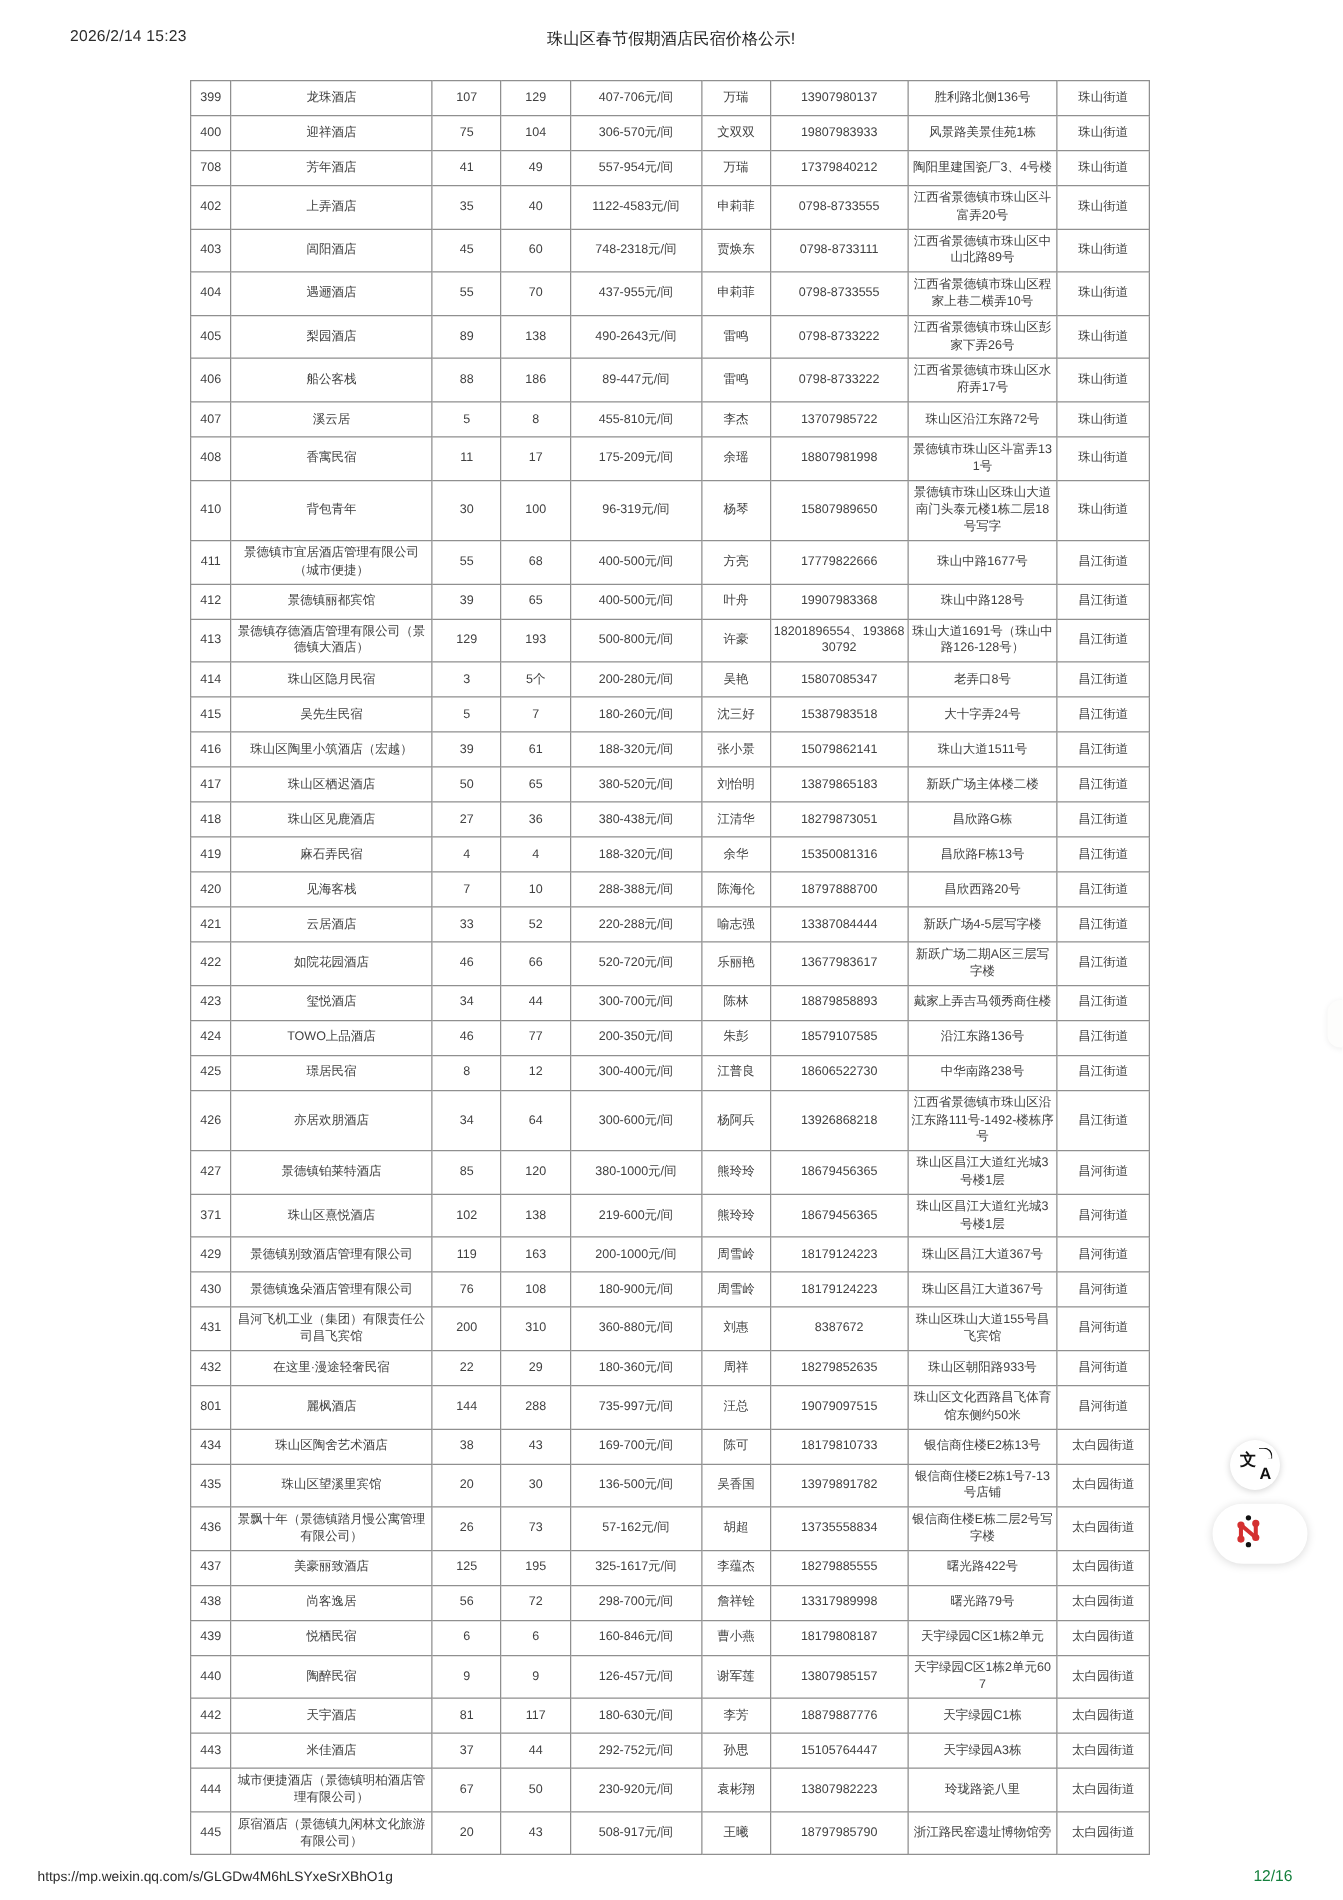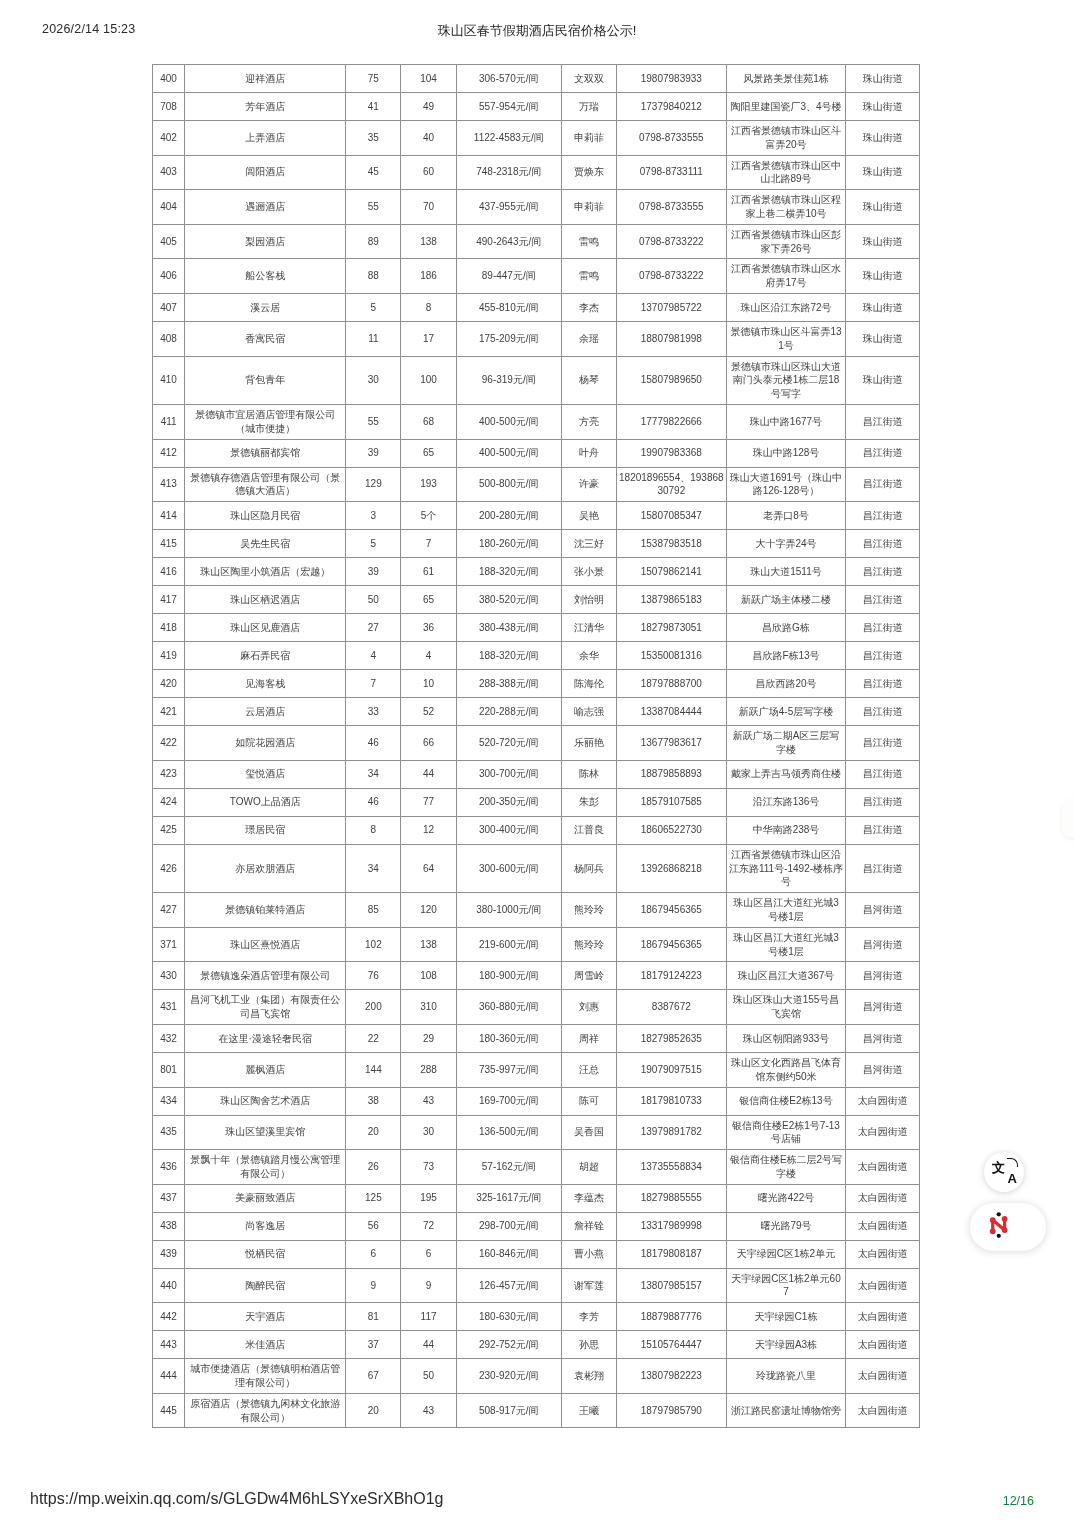--- a/index.html
+++ b/index.html
@@ -1,24 +1,24 @@
 <!DOCTYPE html>
 <html><head>
 <meta charset="utf-8">
 <style>
   html,body{margin:0;padding:0;background:#ffffff;}
   body{
     width:1074px;height:1520px;position:relative;overflow:hidden;
     font-family:"Liberation Sans","DejaVu Sans",sans-serif;color:#3d3d3d;
   }
   
-  .ph-timestamp{position:absolute;left:42px;top:22px;font-size:12.5px;color:#2b2b2b;letter-spacing:0.2px;}
+  .ph-timestamp{position:absolute;left:56px;top:22px;font-size:12.5px;color:#2b2b2b;letter-spacing:0.2px;}
   .ph-title{position:absolute;left:0;right:0;top:22px;text-align:center;font-size:13px;color:#1f1f1f;}
   
-  .pf-url{position:absolute;left:30px;bottom:12px;font-size:16px;color:#2b2b2b;}
+  .pf-url{position:absolute;left:30px;bottom:12px;font-size:11px;color:#2b2b2b;}
   .pf-page{position:absolute;right:40px;bottom:12px;font-size:12.5px;color:#15803d;}
   
   .tbl-wrap{position:absolute;left:152px;top:64px;width:768px;}
   table.hoteltbl{border-collapse:collapse;width:100%;table-layout:fixed;}
   table.hoteltbl td{
     border:1px solid #8f8f8f;
     font-size:10px;line-height:1.38;color:#414141;
     text-align:center;vertical-align:middle;
     padding:3px 2px;height:21px;
     word-break:break-all;overflow:hidden;
@@ -58,20 +58,31 @@
         <col style="width:7.2%">
       <col style="width:7.2%">
         <col style="width:13.7%">
         <col style="width:7.2%">
       <col style="width:14.3%">
         <col style="width:15.6%">
         <col style="width:9.6%">
     </colgroup>
     <tbody>
         <tr>
+          <td>399</td>
+          <td>龙珠酒店</td>
+          <td>107</td>
+          <td>129</td>
+          <td>407-706元/间</td>
+          <td>万瑞</td>
+          <td>13907980137</td>
+          <td>胜利路北侧136号</td>
+          <td>珠山街道</td>
+        </tr>
+        <tr>
           <td>400</td>
           <td>迎祥酒店</td>
           <td>75</td>
           <td>104</td>
           <td>306-570元/间</td>
           <td>文双双</td>
           <td>19807983933</td>
           <td>风景路美景佳苑1栋</td>
           <td>珠山街道</td>
         </tr>
@@ -363,20 +374,31 @@
         </tr>
         <tr>
           <td>371</td>
           <td>珠山区熹悦酒店</td>
           <td>102</td>
           <td>138</td>
           <td>219-600元/间</td>
           <td>熊玲玲</td>
           <td>18679456365</td>
           <td>珠山区昌江大道红光城3号楼1层</td>
+          <td>昌河街道</td>
+        </tr>
+        <tr>
+          <td>429</td>
+          <td>景德镇别致酒店管理有限公司</td>
+          <td>119</td>
+          <td>163</td>
+          <td>200-1000元/间</td>
+          <td>周雪岭</td>
+          <td>18179124223</td>
+          <td>珠山区昌江大道367号</td>
           <td>昌河街道</td>
         </tr>
         <tr>
           <td>430</td>
           <td>景德镇逸朵酒店管理有限公司</td>
           <td>76</td>
           <td>108</td>
           <td>180-900元/间</td>
           <td>周雪岭</td>
           <td>18179124223</td>

